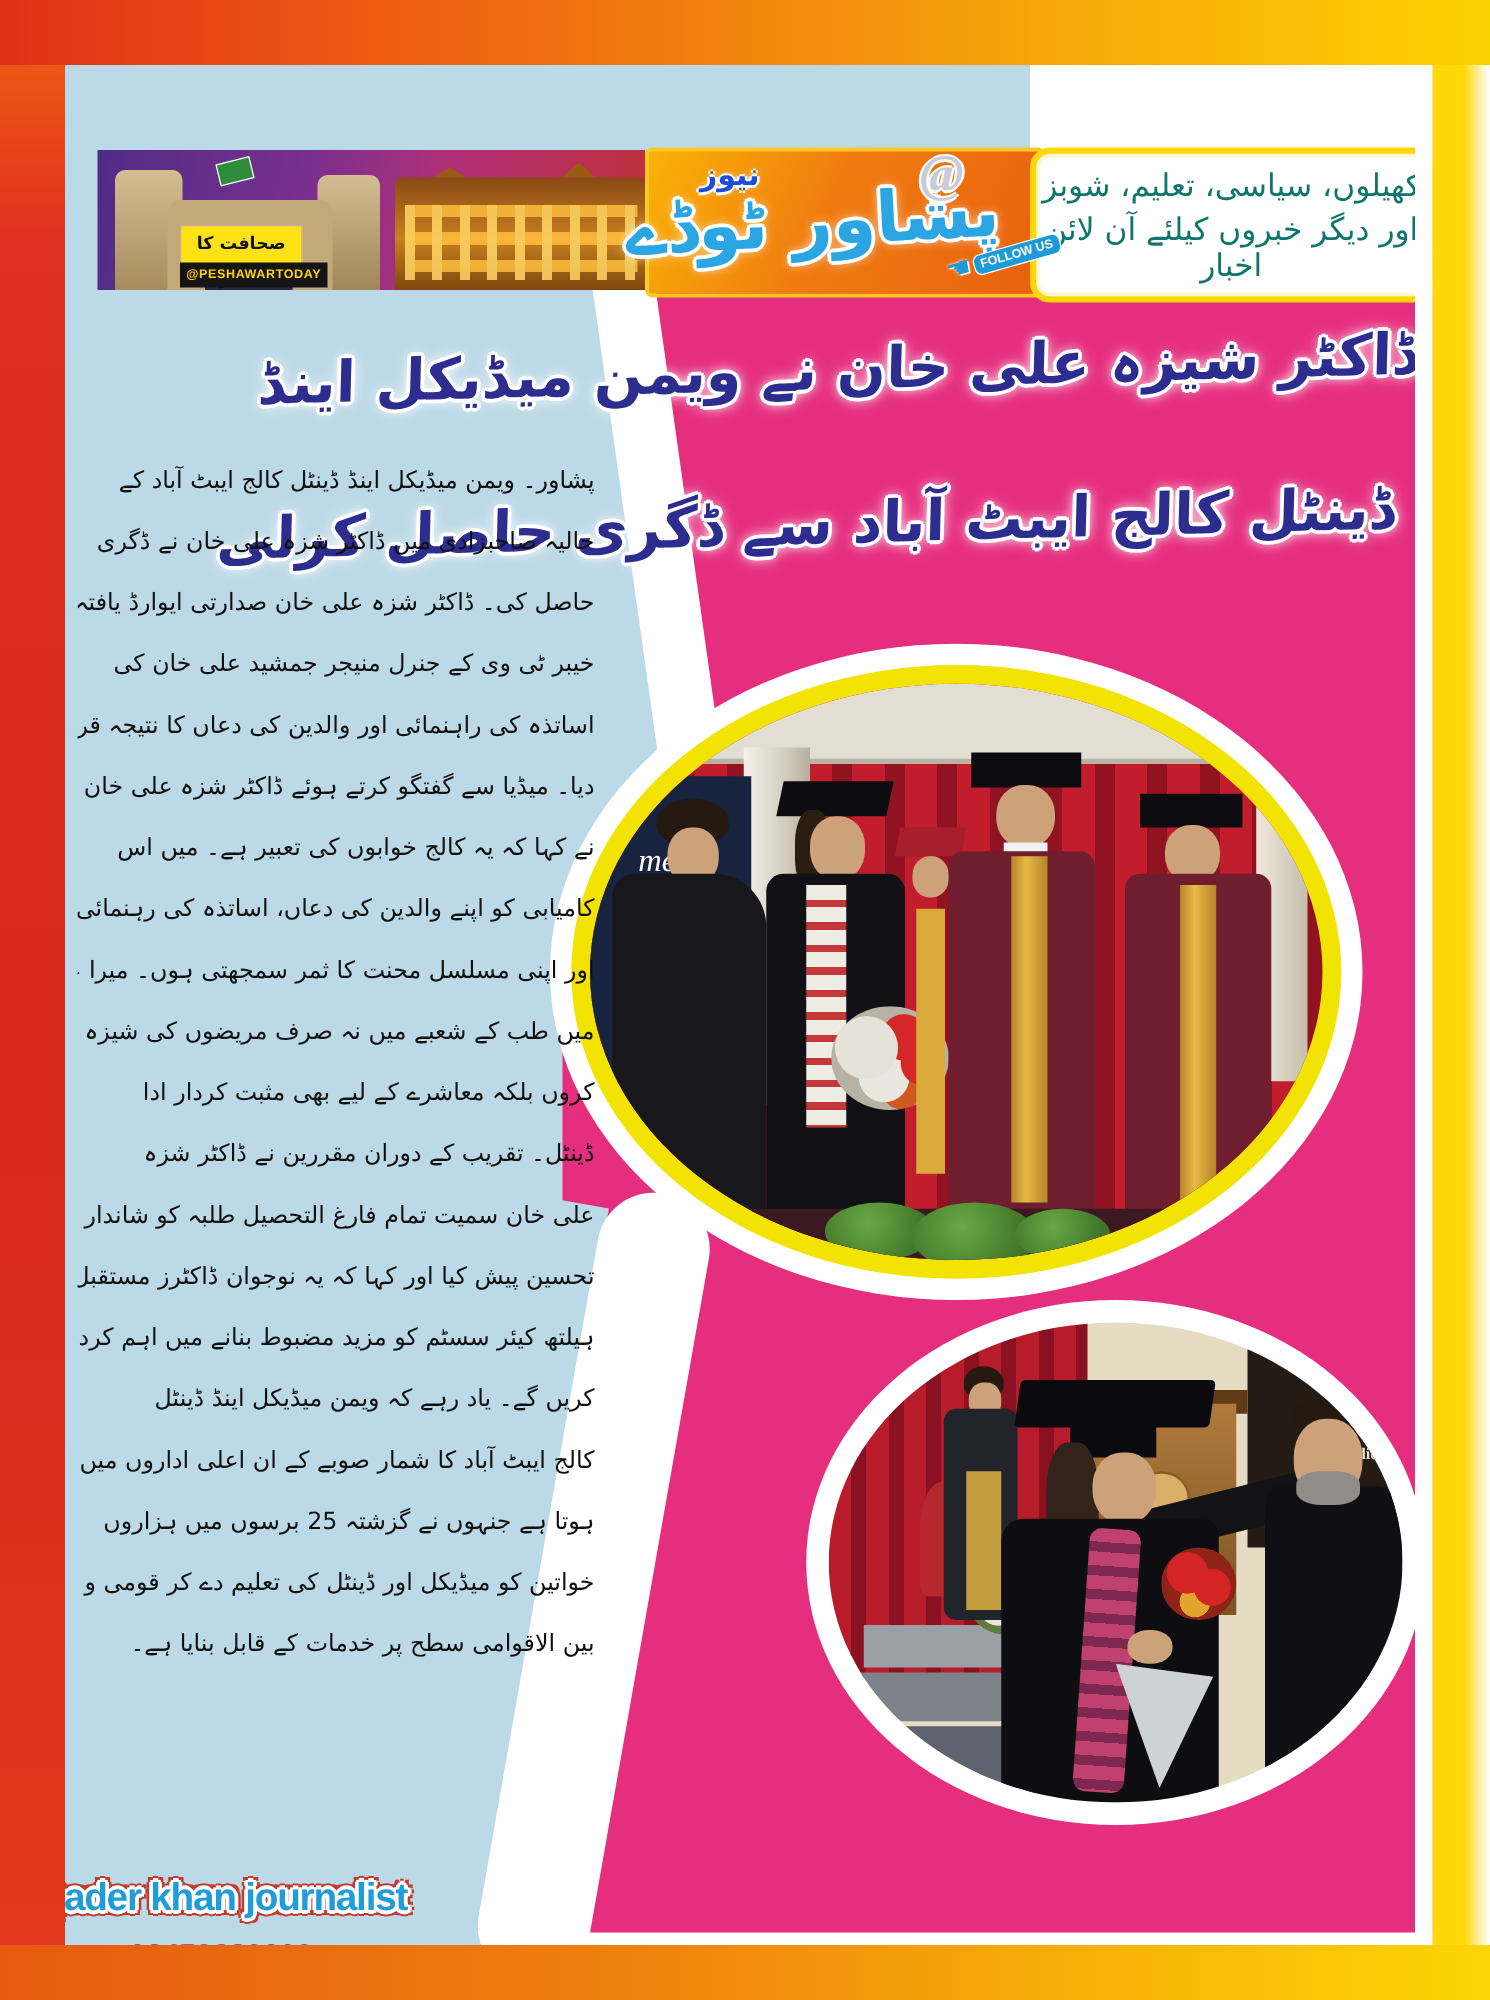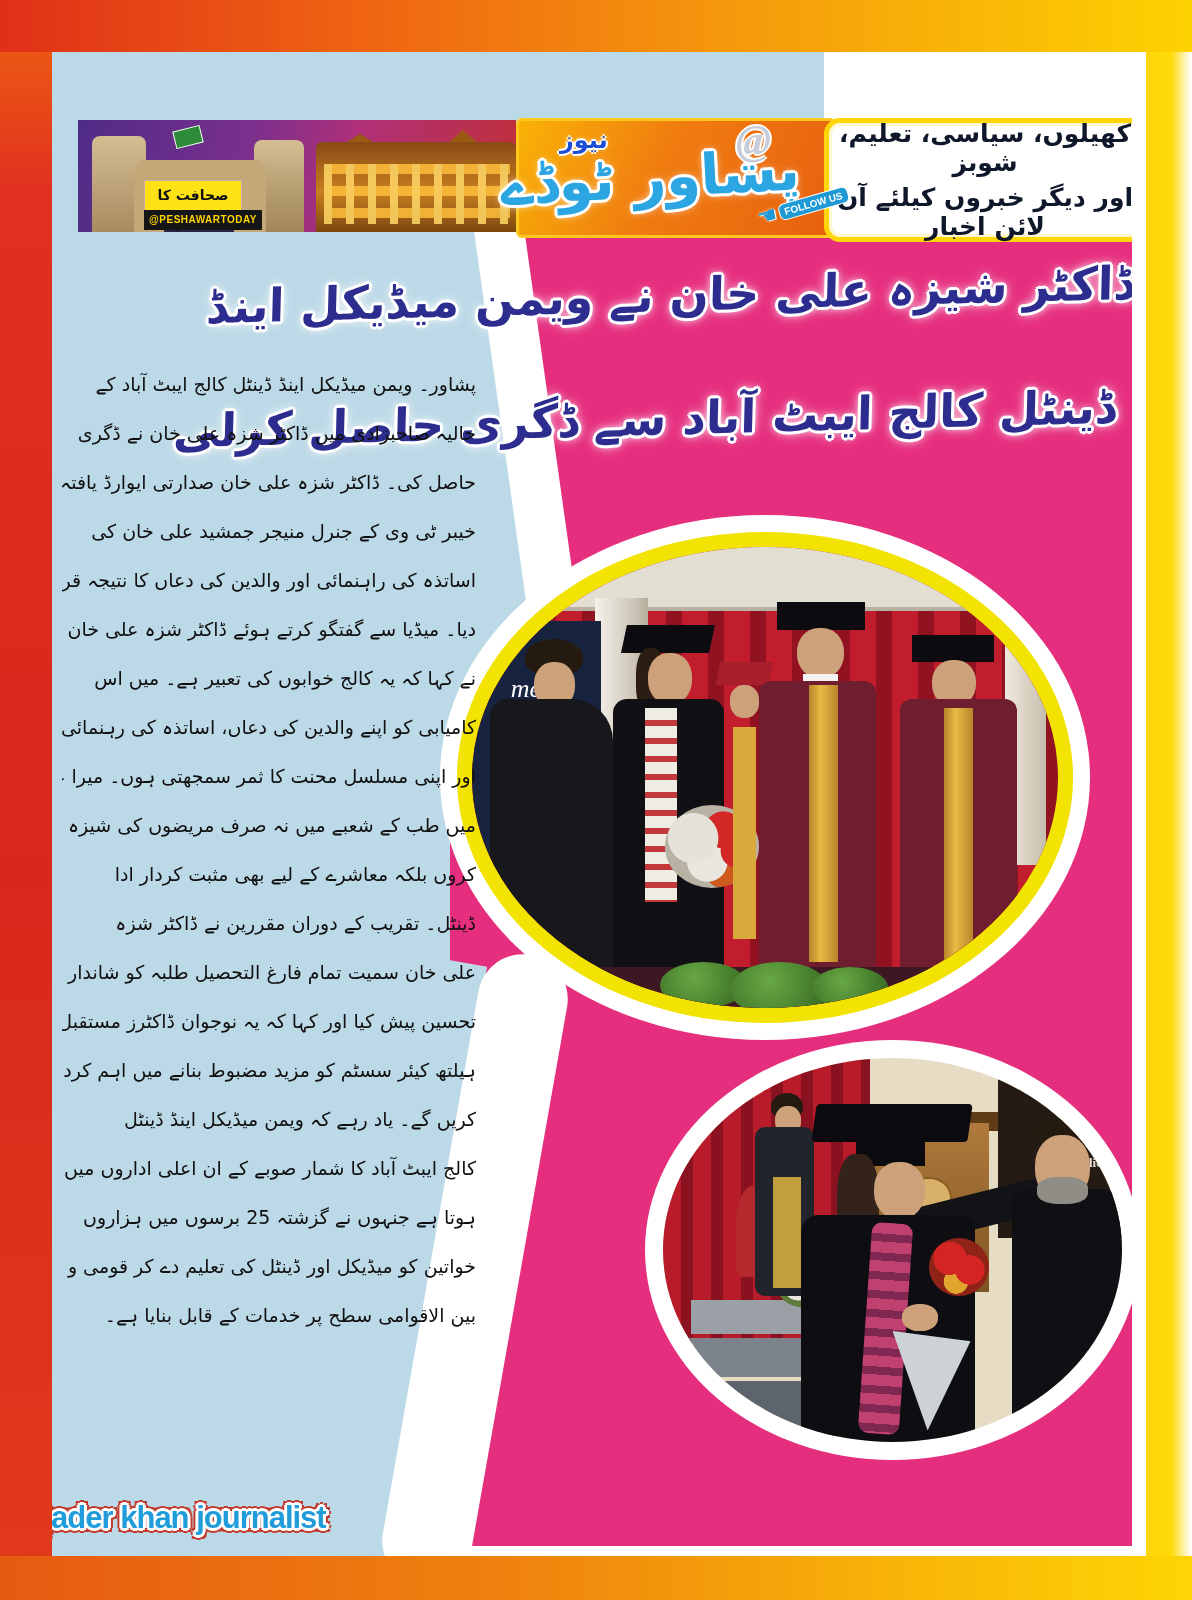--- a/index.html
+++ b/index.html
@@ -74,21 +74,21 @@
   .follow-stamp{left:756px;top:196px;z-index:44;transform:rotate(-16deg);display:flex;
     align-items:center;gap:2px;}
   .follow-hand{color:#1e9bd7;font-size:22px;line-height:20px;
     text-shadow:0 0 3px #fff, 1px 1px 0 #fff;}
   .follow-label{background:#1e9bd7;color:#fff;font-family:"Liberation Sans",sans-serif;
     font-size:10px;font-weight:bold;padding:2px 5px;border-radius:6px;border:1px solid #fff;}
 
   .tagline-box{left:824px;top:118px;width:312px;height:114px;z-index:40;background:#fff;
     border:5px solid #ffd60a;border-radius:16px;box-shadow:0 0 0 3px #fff7d0 inset;
     display:flex;flex-direction:column;justify-content:center;gap:6px;}
-  .tagline-line{direction:rtl;text-align:center;color:#0f172a;font-weight:bold;font-size:25px;}
+  .tagline-line{direction:rtl;text-align:center;color:#0f766e;font-weight:normal;font-size:25px;}
 
   
   .headline{z-index:45;color:#2d2d90;font-weight:bold;direction:rtl;white-space:nowrap;
     font-size:46px;transform:rotate(-1.5deg) skewX(-3deg);
     text-shadow:-3px 0 #fff,3px 0 #fff,0 -3px #fff,0 3px #fff,-2px -2px #fff,2px -2px #fff,
                 -2px 2px #fff,2px 2px #fff,0 0 9px #fff,0 0 14px rgba(255,255,255,.9);}
   .headline1{right:58px;top:268px;}
   .headline2{right:76px;top:392px;}
 
   

